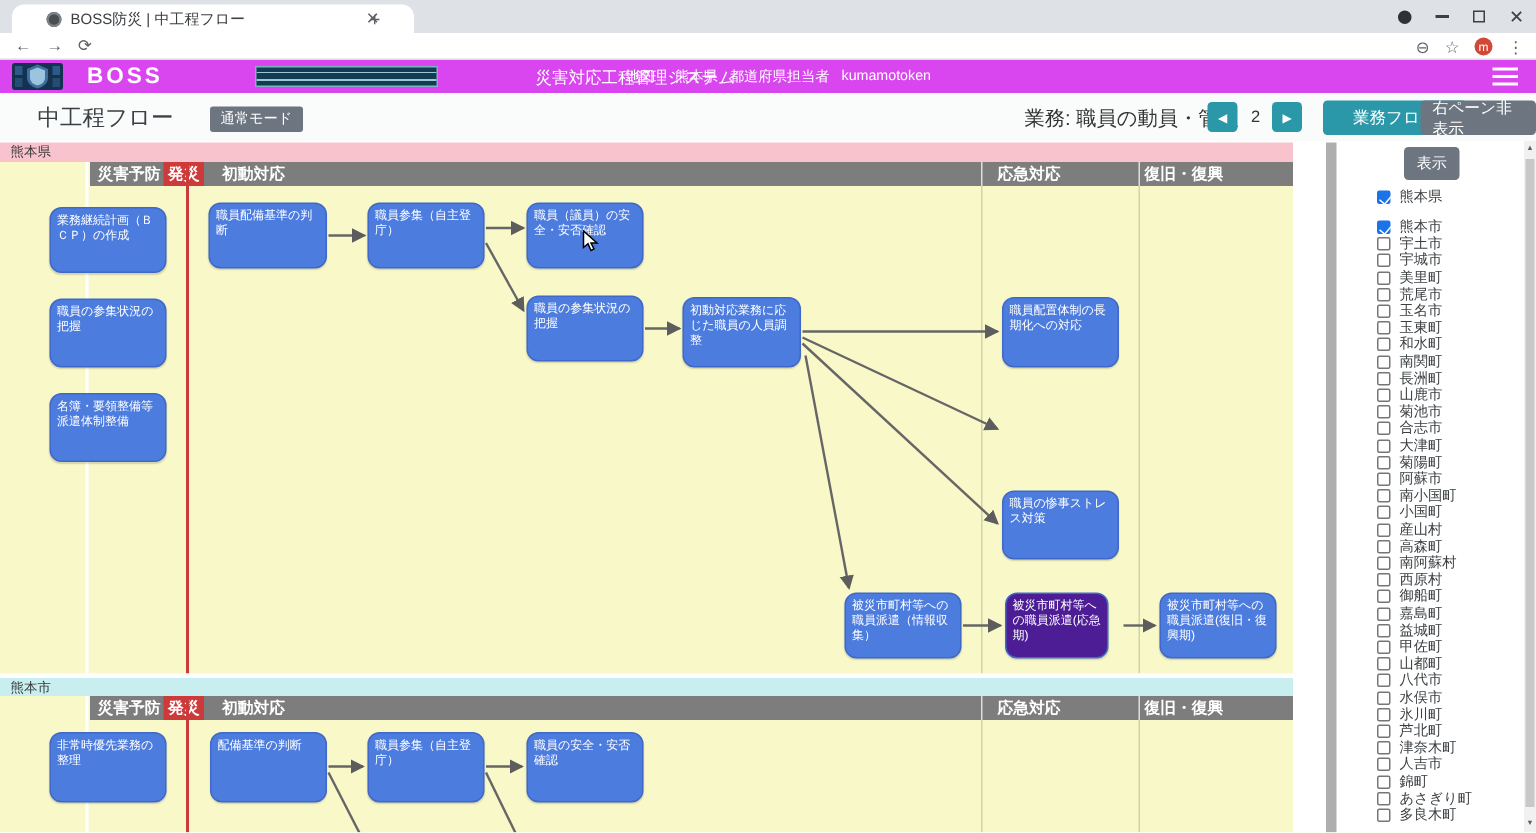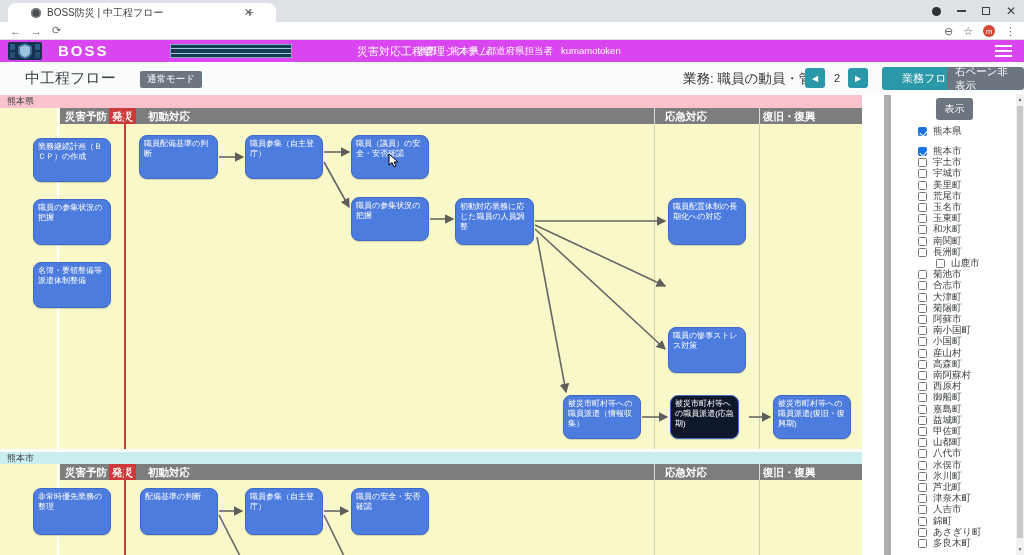--- a/index.html
+++ b/index.html
@@ -168,21 +168,21 @@
       <div class="node" style="left: 33px; top: 199px; width: 78px; height: 46px; background: rgb(77, 124, 223);">職員の参集状況の把握</div>
       <div class="node" style="left: 33px; top: 262px; width: 78px; height: 46px; background: rgb(77, 124, 223);">名簿・要領整備等派遣体制整備</div>
       <div class="node" style="left: 139px; top: 135px; width: 79px; height: 44px; background: rgb(77, 124, 223);">職員配備基準の判断</div>
       <div class="node" style="left: 245px; top: 135px; width: 78px; height: 44px; background: rgb(77, 124, 223);">職員参集（自主登庁）</div>
       <div class="node" style="left: 351px; top: 135px; width: 78px; height: 44px; background: rgb(77, 124, 223);">職員（議員）の安全・安否確認</div>
       <div class="node" style="left: 351px; top: 197px; width: 78px; height: 44px; background: rgb(77, 124, 223);">職員の参集状況の把握</div>
       <div class="node" style="left: 455px; top: 198px; width: 79px; height: 47px; background: rgb(77, 124, 223);">初動対応業務に応じた職員の人員調整</div>
       <div class="node" style="left: 668px; top: 198px; width: 78px; height: 47px; background: rgb(77, 124, 223);">職員配置体制の長期化への対応</div>
       <div class="node" style="left: 668px; top: 327px; width: 78px; height: 46px; background: rgb(77, 124, 223);">職員の惨事ストレス対策</div>
       <div class="node" style="left: 563px; top: 395px; width: 78px; height: 44px; background: rgb(77, 124, 223);">被災市町村等への職員派遣（情報収集）</div>
-      <div class="node" style="left: 670px; top: 395px; width: 69px; height: 44px; background: #0f172a;">被災市町村等への職員派遣(応急期)</div>
+      <div class="node" style="left: 670px; top: 395px; width: 69px; height: 44px; background: #4c1d95;">被災市町村等への職員派遣(応急期)</div>
       <div class="node" style="left: 773px; top: 395px; width: 78px; height: 44px; background: rgb(77, 124, 223);">被災市町村等への職員派遣(復旧・復興期)</div>
       <div class="lane-body" style="top: 464px; height: 91px; background: rgb(248, 248, 201);"></div>
       <div class="lane-label" style="top: 452px; height: 12px; background: rgb(201, 238, 240);">熊本市</div>
       <div class="lane-header" style="top: 464px; height: 16px; background: rgb(125, 125, 125);">
         <span class="colhead" style="left: 5px;">災害予防</span>
         <span class="colhead alert" style="left: 49px; background: rgb(205, 58, 58);">発災</span>
         <span class="colhead" style="left: 88px;">初動対応</span>
         <span class="colhead" style="left: 605px;">応急対応</span>
         <span class="colhead" style="left: 703px;">復旧・復興</span>
         <span class="hdr-div" style="left: 594px;"></span>
@@ -266,21 +266,21 @@
           <span>和水町</span>
         </div>
         <div class="srow" style="top: 141.6px;">
           <span class="cb"></span>
           <span>南関町</span>
         </div>
         <div class="srow" style="top: 152.8px;">
           <span class="cb"></span>
           <span>長洲町</span>
         </div>
-        <div class="srow" style="top: 164px; margin-left: 18px;">
+        <div class="srow" style="top: 164px;">
           <span class="cb"></span>
           <span>山鹿市</span>
         </div>
         <div class="srow" style="top: 175.2px;">
           <span class="cb"></span>
           <span>菊池市</span>
         </div>
         <div class="srow" style="top: 186.4px;">
           <span class="cb"></span>
           <span>合志市</span>

